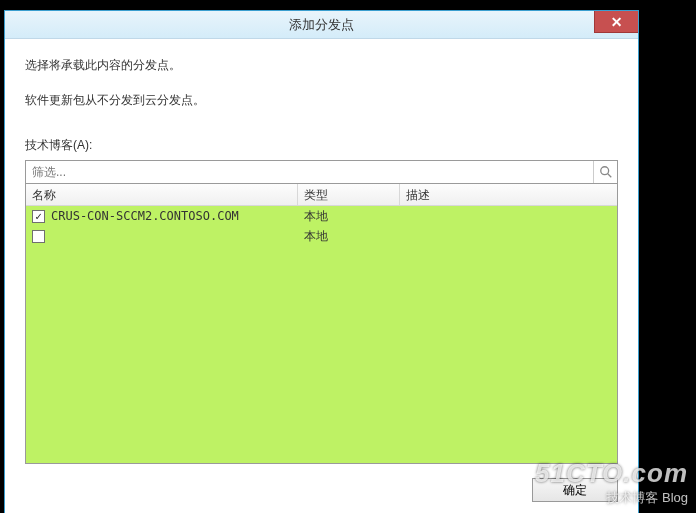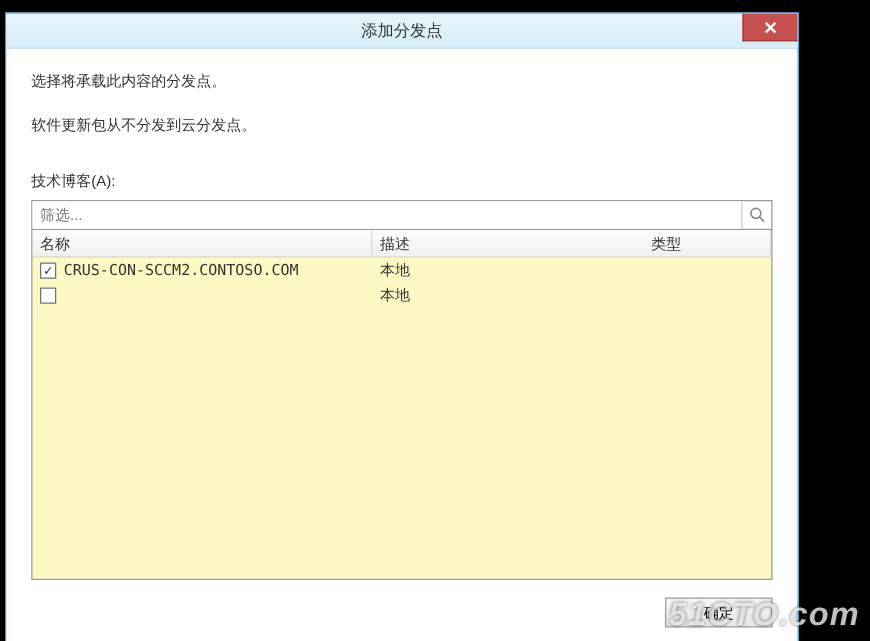--- a/index.html
+++ b/index.html
@@ -84,21 +84,21 @@
       display: flex;
       align-items: center;
       justify-content: center;
       color: #888;
       border-left: 1px solid #ccc;
     }
     .list-box {
       border: 1px solid #9a9a9a;
       border-top: none;
       flex: 1;
-      background: #fef9c3;
+      background: #bef264;
       display: flex;
       flex-direction: column;
       overflow: hidden;
     }
     .header-row {
       display: flex;
       height: 22px;
       background: linear-gradient(#fdfdfd, #f0f0f0);
       border-bottom: 1px solid #d8d8d8;
     }
@@ -189,22 +189,22 @@
         <svg width="14" height="14" viewBox="0 0 16 16">
           <circle cx="6.5" cy="6.5" r="4.5" fill="none" stroke="#888" stroke-width="1.5"></circle>
           <line x1="10" y1="10" x2="14" y2="14" stroke="#888" stroke-width="1.5"></line>
         </svg>
       </div>
     </div>
 
     <div class="list-box">
       <div class="header-row">
         <div class="header-cell col-name">名称</div>
+        <div class="header-cell col-type">类型</div>
         <div class="header-cell col-desc">描述</div>
-        <div class="header-cell col-type">类型</div>
       </div>
       <div class="rows">
         <div class="data-row">
           <div class="cell-name">
             <span class="chk">
                 <span>✓</span>
               </span>
             <span>CRUS-CON-SCCM2.CONTOSO.COM</span>
           </div>
           <div class="cell-type">本地</div>
@@ -221,13 +221,14 @@
     </div>
 
     <div class="footer">
       <button class="btn">确定</button>
     </div>
   </div>
 </div>
 
 <div class="watermark">
   <div class="wm1">51CTO.com</div>
+  <div class="wm2">技术博客   Blog</div>
 </div>
 
 </body></html>

